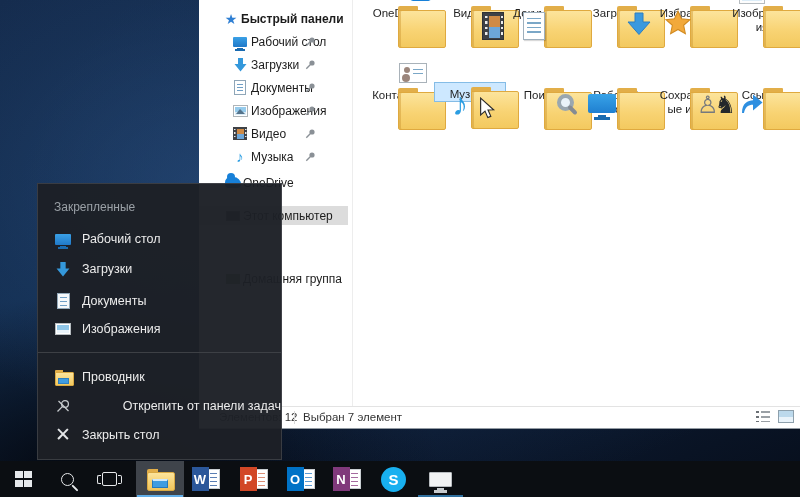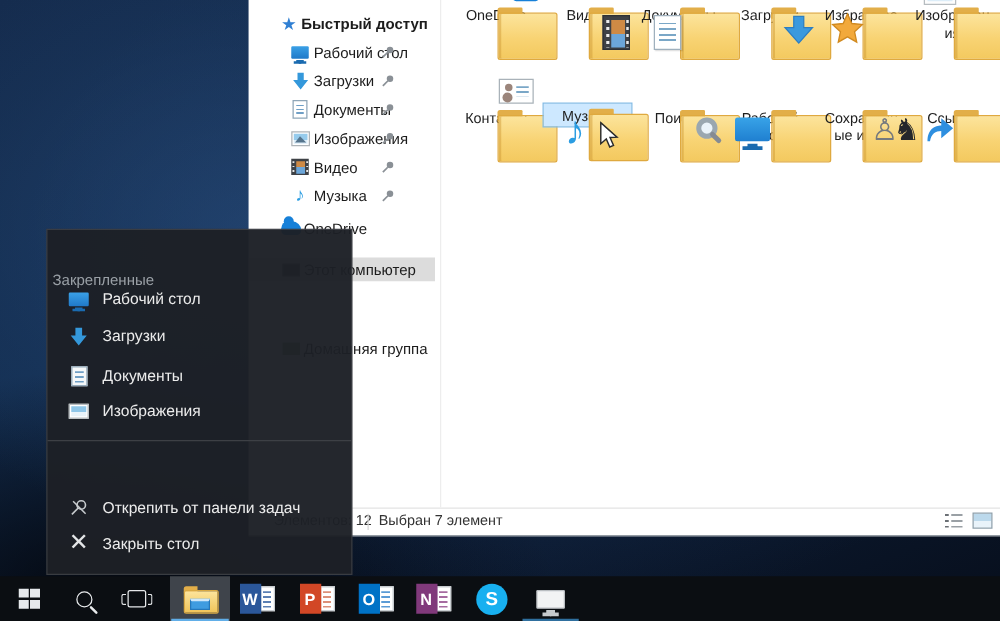--- a/index.html
+++ b/index.html
@@ -106,21 +106,21 @@
   .sb-sel { position:absolute; left:104px; top:4px; white-space:nowrap; }
   .sb-views { position:absolute; right:6px; top:3px; display:flex; gap:8px; }
   .v-list { width:14px; height:13px; background:
       repeating-linear-gradient(180deg,#6b7075 0 2px, transparent 2px 5px) 0 1px / 3px 11px no-repeat,
       repeating-linear-gradient(180deg,#9aa0a5 0 2px, transparent 2px 5px) 5px 1px / 9px 11px no-repeat; }
   .v-thumb { width:16px; height:13px; border:1px solid #8ea0ac; background:linear-gradient(180deg,#bcd9ec 0 55%, #e9f3fa 55% 100%); }
 
   
   .jumplist { position:absolute; left:37px; top:183px; width:245px; height:277px; z-index:50;
     background:rgba(29,32,38,.97); border:1px solid rgba(255,255,255,.13); color:#ececec; }
-  .jl-header { position:absolute; left:4px; top:16px; font-size:12px; color:#9aa0a6;margin-top:17px; }
+  .jl-header { position:absolute; left:16px; top:16px; font-size:12px; color:#9aa0a6; }
   .jl-item { position:absolute; left:0; width:243px; height:30px; display:flex; align-items:center; font-size:12.5px; cursor:default; }
   .jl-item .jico { width:18px; height:18px; margin-left:16px; display:flex; align-items:center; justify-content:center; }
   .jl-item .jtxt { margin-left:10px; white-space:nowrap; }
   .jl-sep { position:absolute; left:0; top:168px; width:243px; height:1px; background:#3d4045; }
   .ji-mon { width:16px; height:11px; background:linear-gradient(180deg,#3aa0e6,#2079c8); border-radius:1px; position:relative; }
   .ji-mon::after { content:''; position:absolute; left:5px; bottom:-3px; width:6px; height:2px; background:#1a6bb0; box-shadow:-2px 1px 0 0 #1a6bb0, 2px 1px 0 0 #1a6bb0; }
   .ji-doc { width:13px; height:16px; border:1px solid #93a9ba; padding:3px 2px 2px;
     background:repeating-linear-gradient(180deg,#6f9fc6 0 1.5px, transparent 1.5px 4px) content-box, #f5f8fa; }
   .ji-pic { width:16px; height:12px; border:1px solid #b6bcc0; background:#fff; padding:1px; position:relative; }
   .ji-pic::before { content:''; position:absolute; inset:1px; background:linear-gradient(180deg,#8fc6e8 0 60%, #e9f3fa 60% 100%); }
@@ -167,21 +167,21 @@
 
 <div class="desktop"></div>
 
 <div class="window">
 
   <div class="sidebar">
     <div class="srow" style="top:8px;">
       <span class="s-ico" style="left:24px;">
           <span class="mi-star">★</span>
         </span>
-      <span class="txt" style="position:absolute; left:42px; font-weight:bold;">Быстрый доступ</span>
+      <span class="txt" style="position:absolute; left:42px; font-weight:bold;">Быстрый панели</span>
     </div>
 
     <div class="srow" style="top:31px;">
       <span class="s-ico" style="left:33px;">
           <span class="mi-mon"></span>
         </span>
       <span class="txt" style="position:absolute; left:52px;">Рабочий стол</span>
       <span class="pin">
           <svg width="11" height="11" viewBox="0 0 11 11">
             <circle cx="7" cy="4" r="2.6" fill="#8a9096"></circle>
@@ -378,21 +378,29 @@
   </div>
   <div class="jl-item" style="top:130px;">
     <span class="jico">
         <span class="ji-pic"></span>
       </span>
     <span class="jtxt">Изображения</span>
   </div>
 
   <div class="jl-sep"></div>
 
-  <div class="jl-item" style="top:207px;">
+  <div class="jl-item" style="top:178px;">
+    <span class="jico">
+        <span class="ji-fold">
+          <span class="ji-tray"></span>
+        </span>
+      </span>
+    <span class="jtxt">Проводник</span>
+  </div>
+  <div class="jl-item" style="top:207px;justify-content:space-between;">
     <span class="jico i-unpin">
       <svg width="16" height="16" viewBox="0 0 16 16">
           <circle cx="10" cy="6" r="3.4" fill="none" stroke="#c6cacd" stroke-width="1.3"></circle>
           <path d="M7.6 8.4 L2.5 13.5" stroke="#c6cacd" stroke-width="1.3"></path>
           <path d="M13.5 13 L3.5 3" stroke="#c6cacd" stroke-width="1.2"></path>
         </svg>
     </span>
     <span class="jtxt">Открепить от панели задач</span>
   </div>
   <div class="jl-item" style="top:236px;">

